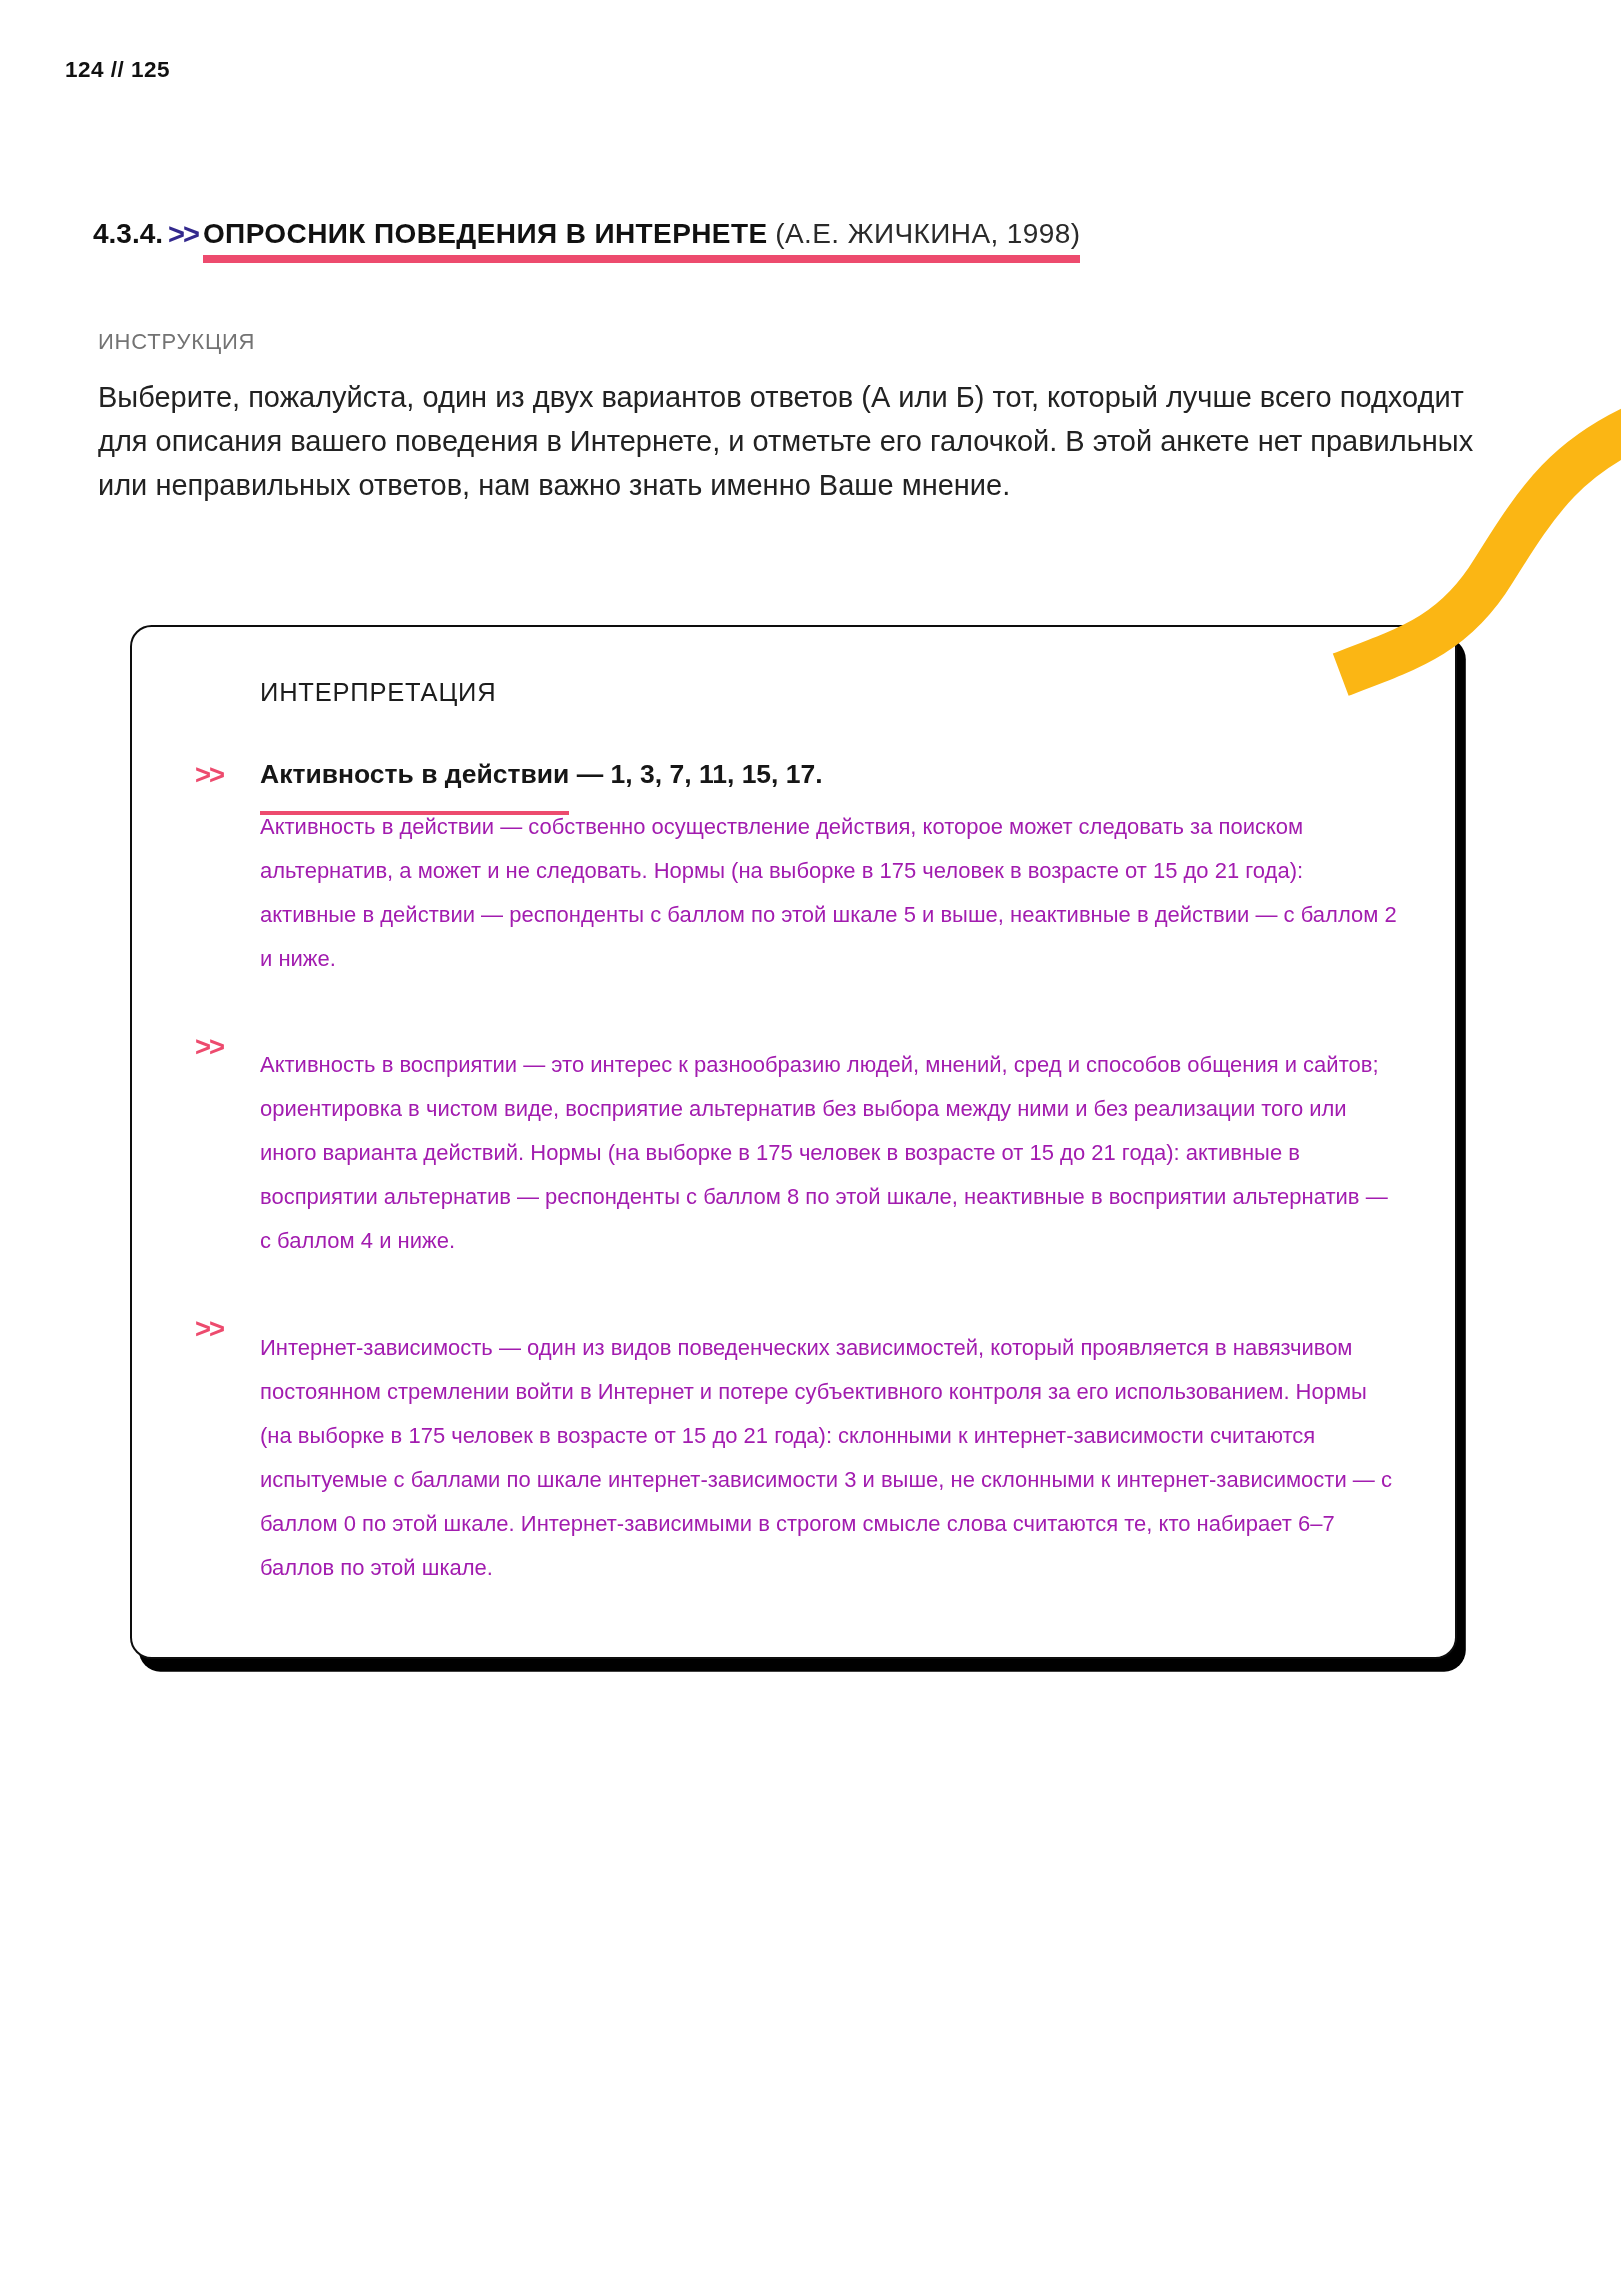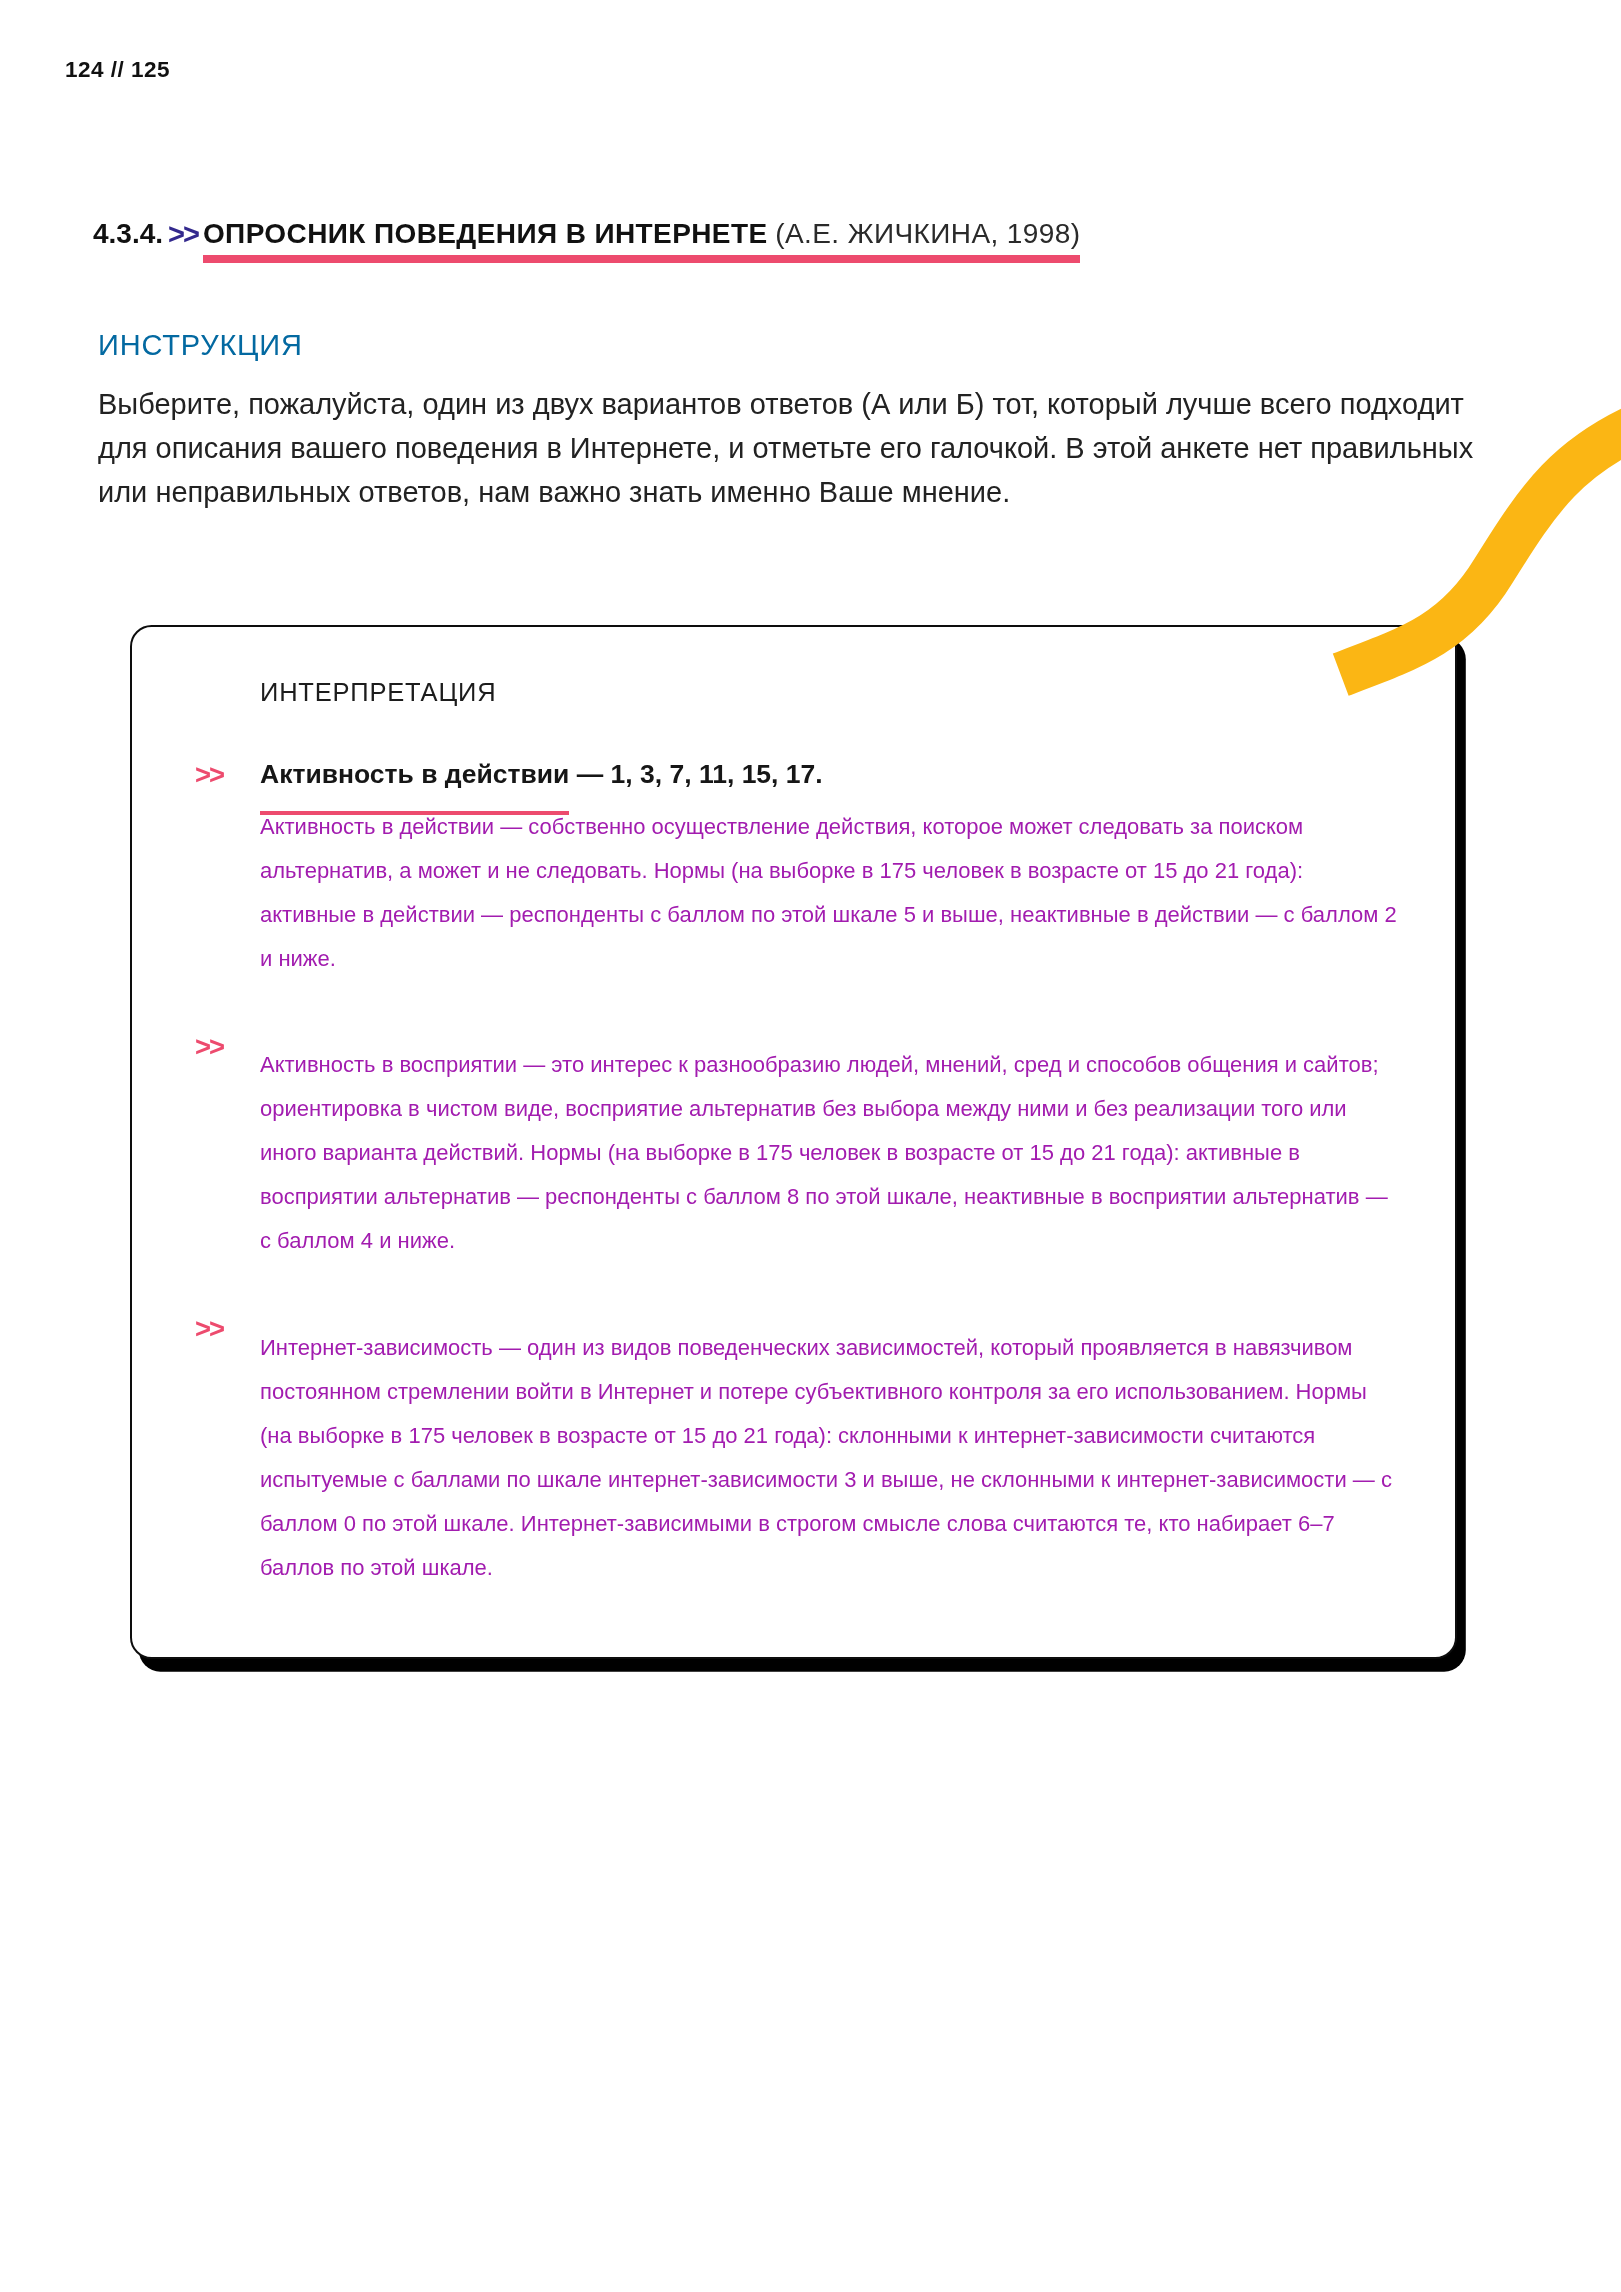--- a/index.html
+++ b/index.html
@@ -26,21 +26,21 @@
   .heading .num{font-weight:700;color:#111;}
   .heading .chev{font-weight:800;color:#33298d;letter-spacing:-2px;font-size:29px;}
   .heading .title-underline{
     border-bottom:8.8px solid #ed4b6e;
     padding-bottom:4.9px;
   }
   .heading .title-bold{font-weight:700;color:#111;letter-spacing:0.4px;}
   .heading .title-light{font-weight:400;color:#2a2a2a;letter-spacing:0.4px;}
   
   .instruction{position:absolute;left:98px;top:329px;width:1392px;}
-  .instruction-label{font-size:29px;font-weight:400;letter-spacing:0.8px;color:#0369a1;}
+  .instruction-label{font-size:22px;font-weight:400;letter-spacing:0.8px;color:#737373;}
   .instruction-text{
     margin-top:19.6px;font-size:29px;line-height:44px;color:#222;
     width:1387px;
   }
   
   .interp-box{
     position:absolute;left:130px;top:595px;
     width:1327px;height:1034px;
     box-sizing:border-box;
     border:2.9px solid #0d0d0d;

